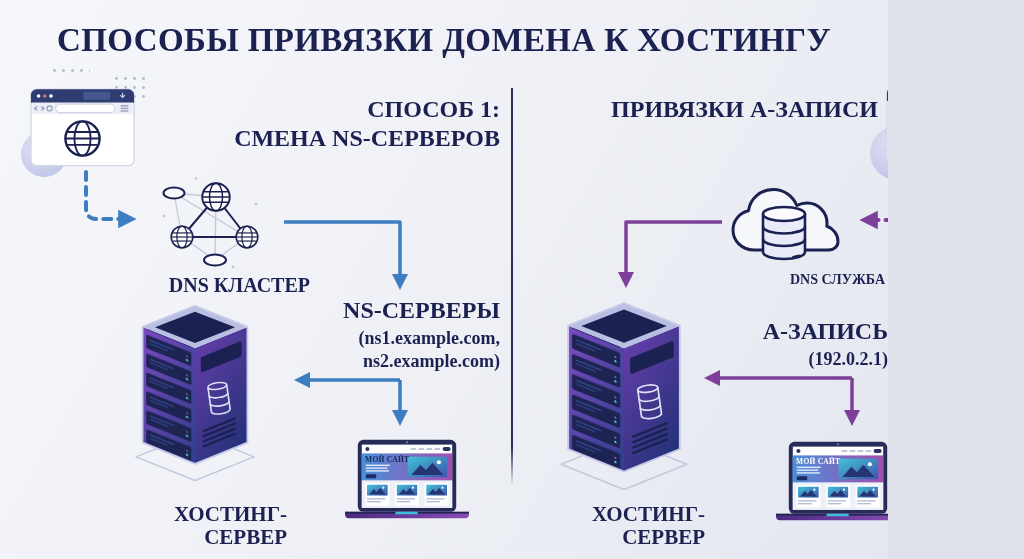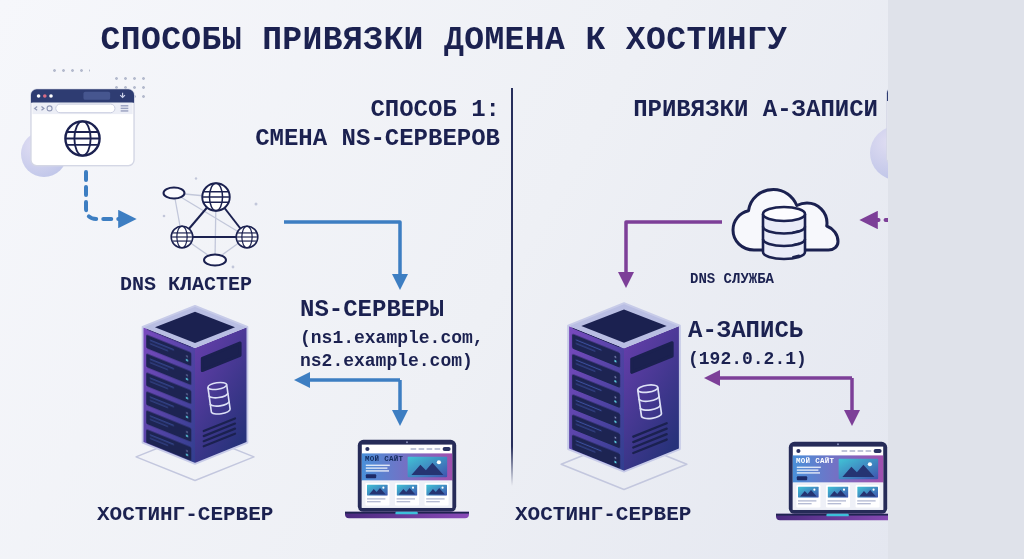--- a/index.html
+++ b/index.html
@@ -1,24 +1,24 @@
 <!DOCTYPE html>
 <html><head>
 <meta charset="utf-8">
 <style>
   html,body{margin:0;padding:0;background:#dfe2ea;}
   .canvas{position:relative;width:888px;height:559px;overflow:hidden;
     background:linear-gradient(120deg,#f6f7fb 0%,#eef0f5 55%,#e4e7f0 100%);
-    font-family:Liberation Mono, monospace;color:#1b2150;}
+    font-family:Liberation Serif, serif;color:#1b2150;}
   .abs{position:absolute;}
   .title{position:absolute;left:0;right:0;top:22px;text-align:center;
     font-size:33px;font-weight:bold;letter-spacing:.4px;color:#1b2150;}
   .heading{position:absolute;width:340px;text-align:right;font-size:24px;
     font-weight:bold;line-height:1.22;color:#1b2150;}
-  .lbl{position:absolute;text-align:left;font-weight:bold;color:#1b2150;line-height:1.1;}
+  .lbl{position:absolute;text-align:right;font-weight:bold;color:#1b2150;line-height:1.1;}
   .sub{font-weight:bold;font-size:18px;line-height:1.28;}
   .divider{position:absolute;left:511px;top:88px;width:2px;height:398px;
     background:linear-gradient(#272e5c 90%,rgba(39,46,92,0));}
   .dots{position:absolute;background-image:radial-gradient(circle,#aab1c6 1.3px,transparent 1.5px);
     background-size:9px 9px;opacity:.85;}
   .blob{position:absolute;border-radius:50%;
     background:radial-gradient(circle at 35% 30%,#ddd9f2,#a9b3e2);opacity:.8;}
   .arrows{position:absolute;left:0;top:0;pointer-events:none;}
   .sitetitle{position:absolute;font-size:7.5px;font-weight:bold;letter-spacing:.3px;}
 </style>

